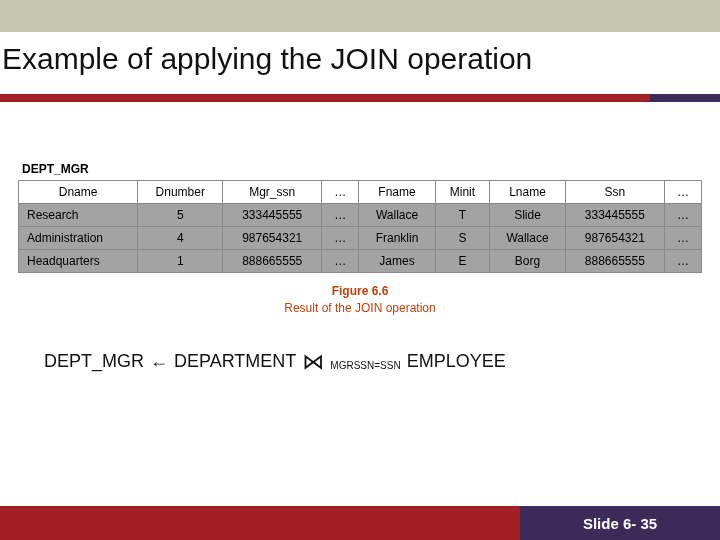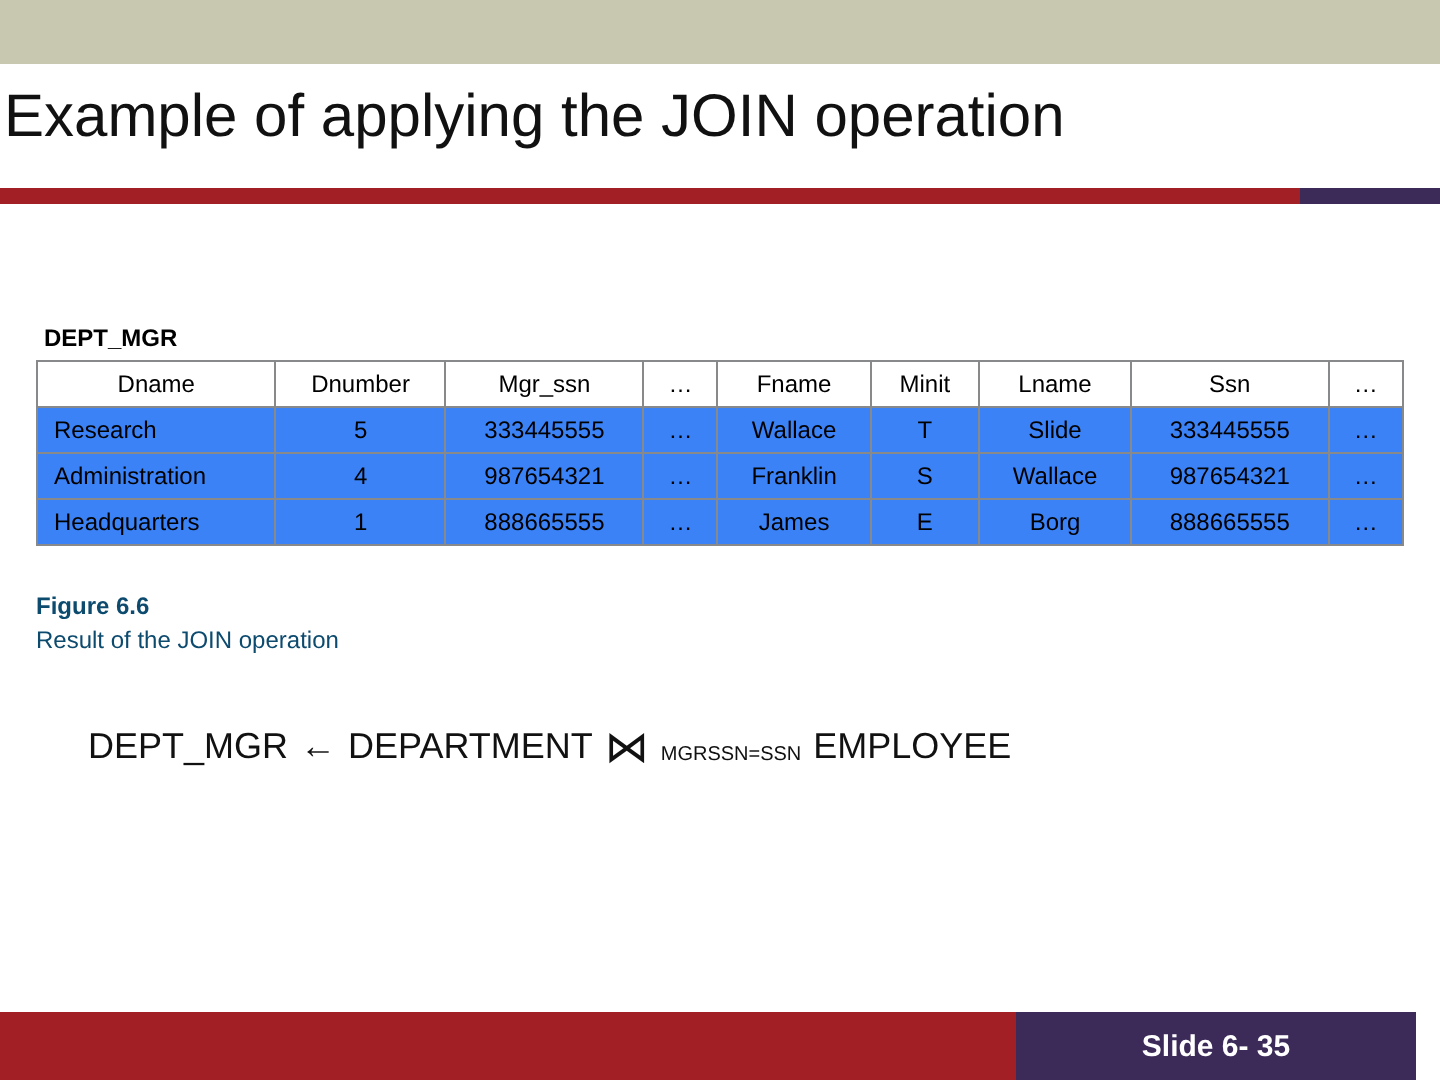--- a/index.html
+++ b/index.html
@@ -42,38 +42,38 @@
   }
   .table-label {
     font-weight: bold;
     font-size: 12px;
     margin: 0 0 4px 4px;
   }
   table.data {
     border-collapse: collapse;
     width: 100%;
     font-size: 12px;
-    background: #3b82f6;
+    background: #a3a3a3;
   }
   table.data th, table.data td {
     border: 1px solid #88898b;
     padding: 4px 8px;
     text-align: center;
     white-space: nowrap;
   }
   table.data th {
     font-weight: normal;
     background: #fff;
   }
   table.data td.left { text-align: left; }
   .figure-caption {
-    text-align: left;
+    text-align: center;
     font-size: 12px;
-    margin-top: 22px;
-    color: #0c4a6e;
+    margin-top: 10px;
+    color: #c2410c;
     line-height: 1.4;
   }
   .figure-caption .fig-num { font-weight: bold; }
   .expression {
     margin-top: 34px;
     font-size: 18px;
     display: flex;
     align-items: center;
     gap: 6px;
     padding-left: 26px;
@@ -86,21 +86,21 @@
   }
   .bowtie {
     display: inline-block;
     font-size: 22px;
     line-height: 1;
   }
   .footer {
     position: absolute;
     bottom: 0;
     left: 0;
-    right: 12px;
+    right: 0;
     height: 34px;
     display: flex;
   }
   .footer-left  { flex: 1 1 auto; background: #a22025; }
   .footer-right {
     width: 200px;
     background: #3c2a59;
     color: #fff;
     font-size: 15px;
     font-weight: bold;

